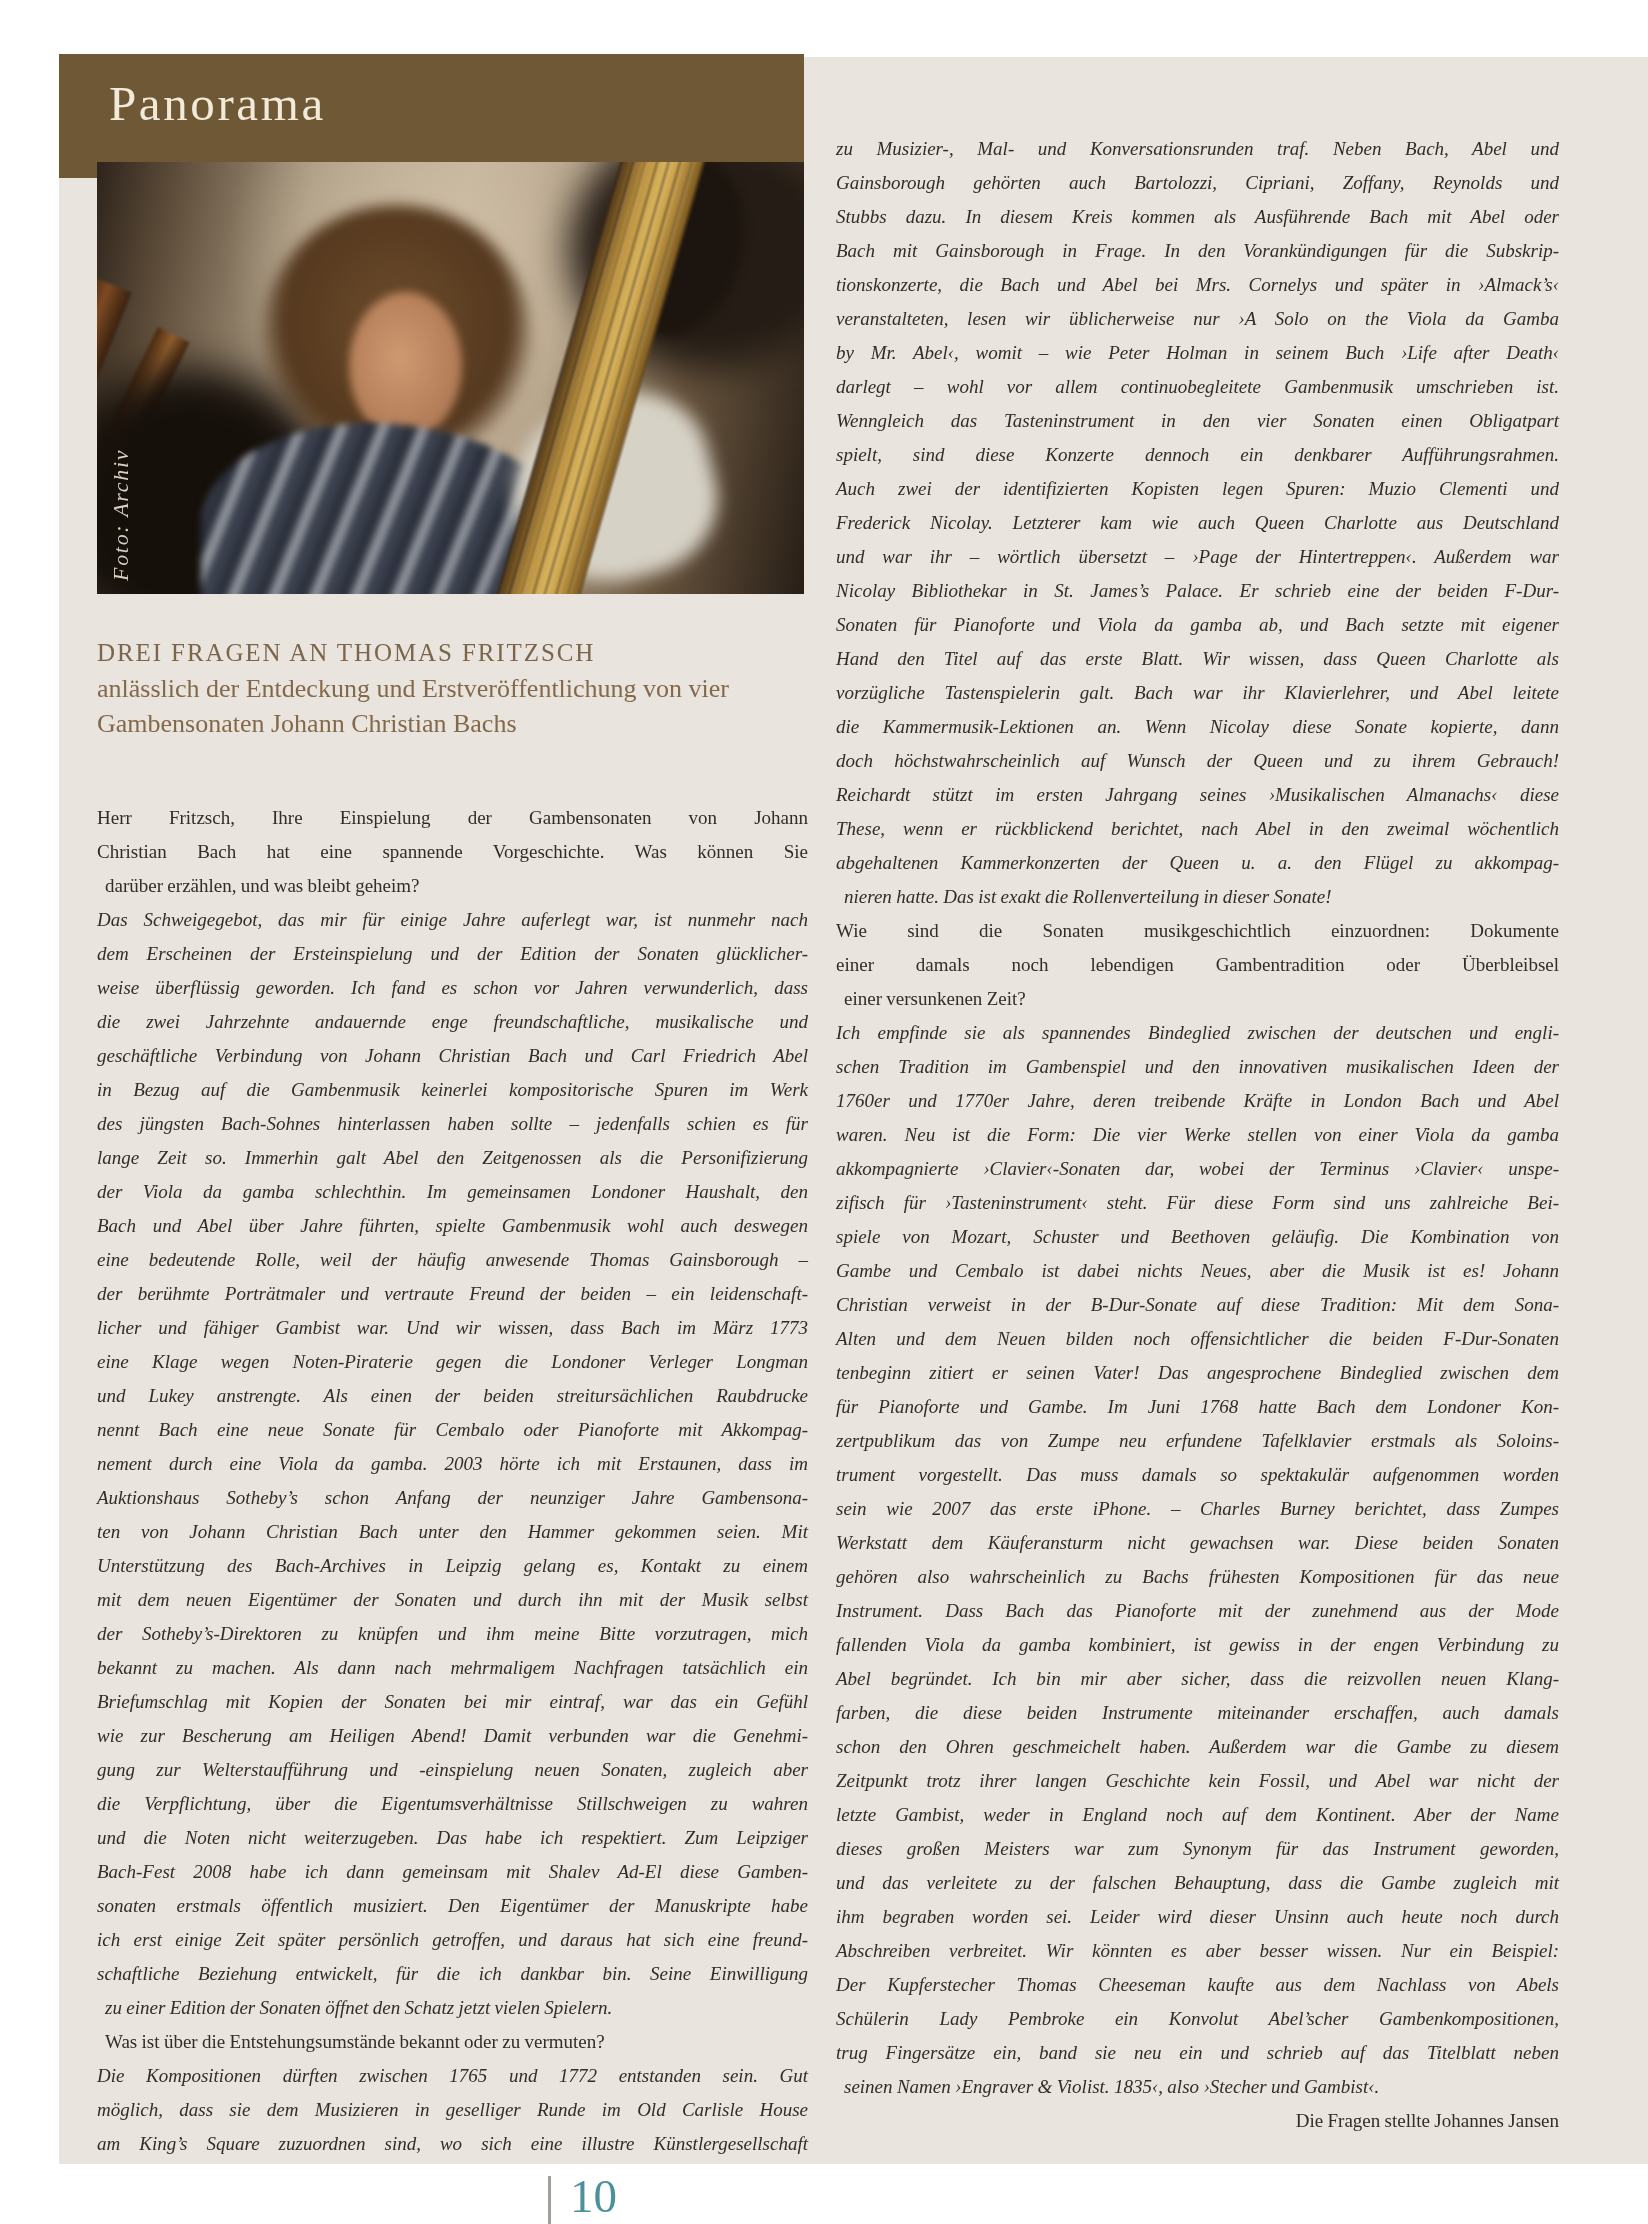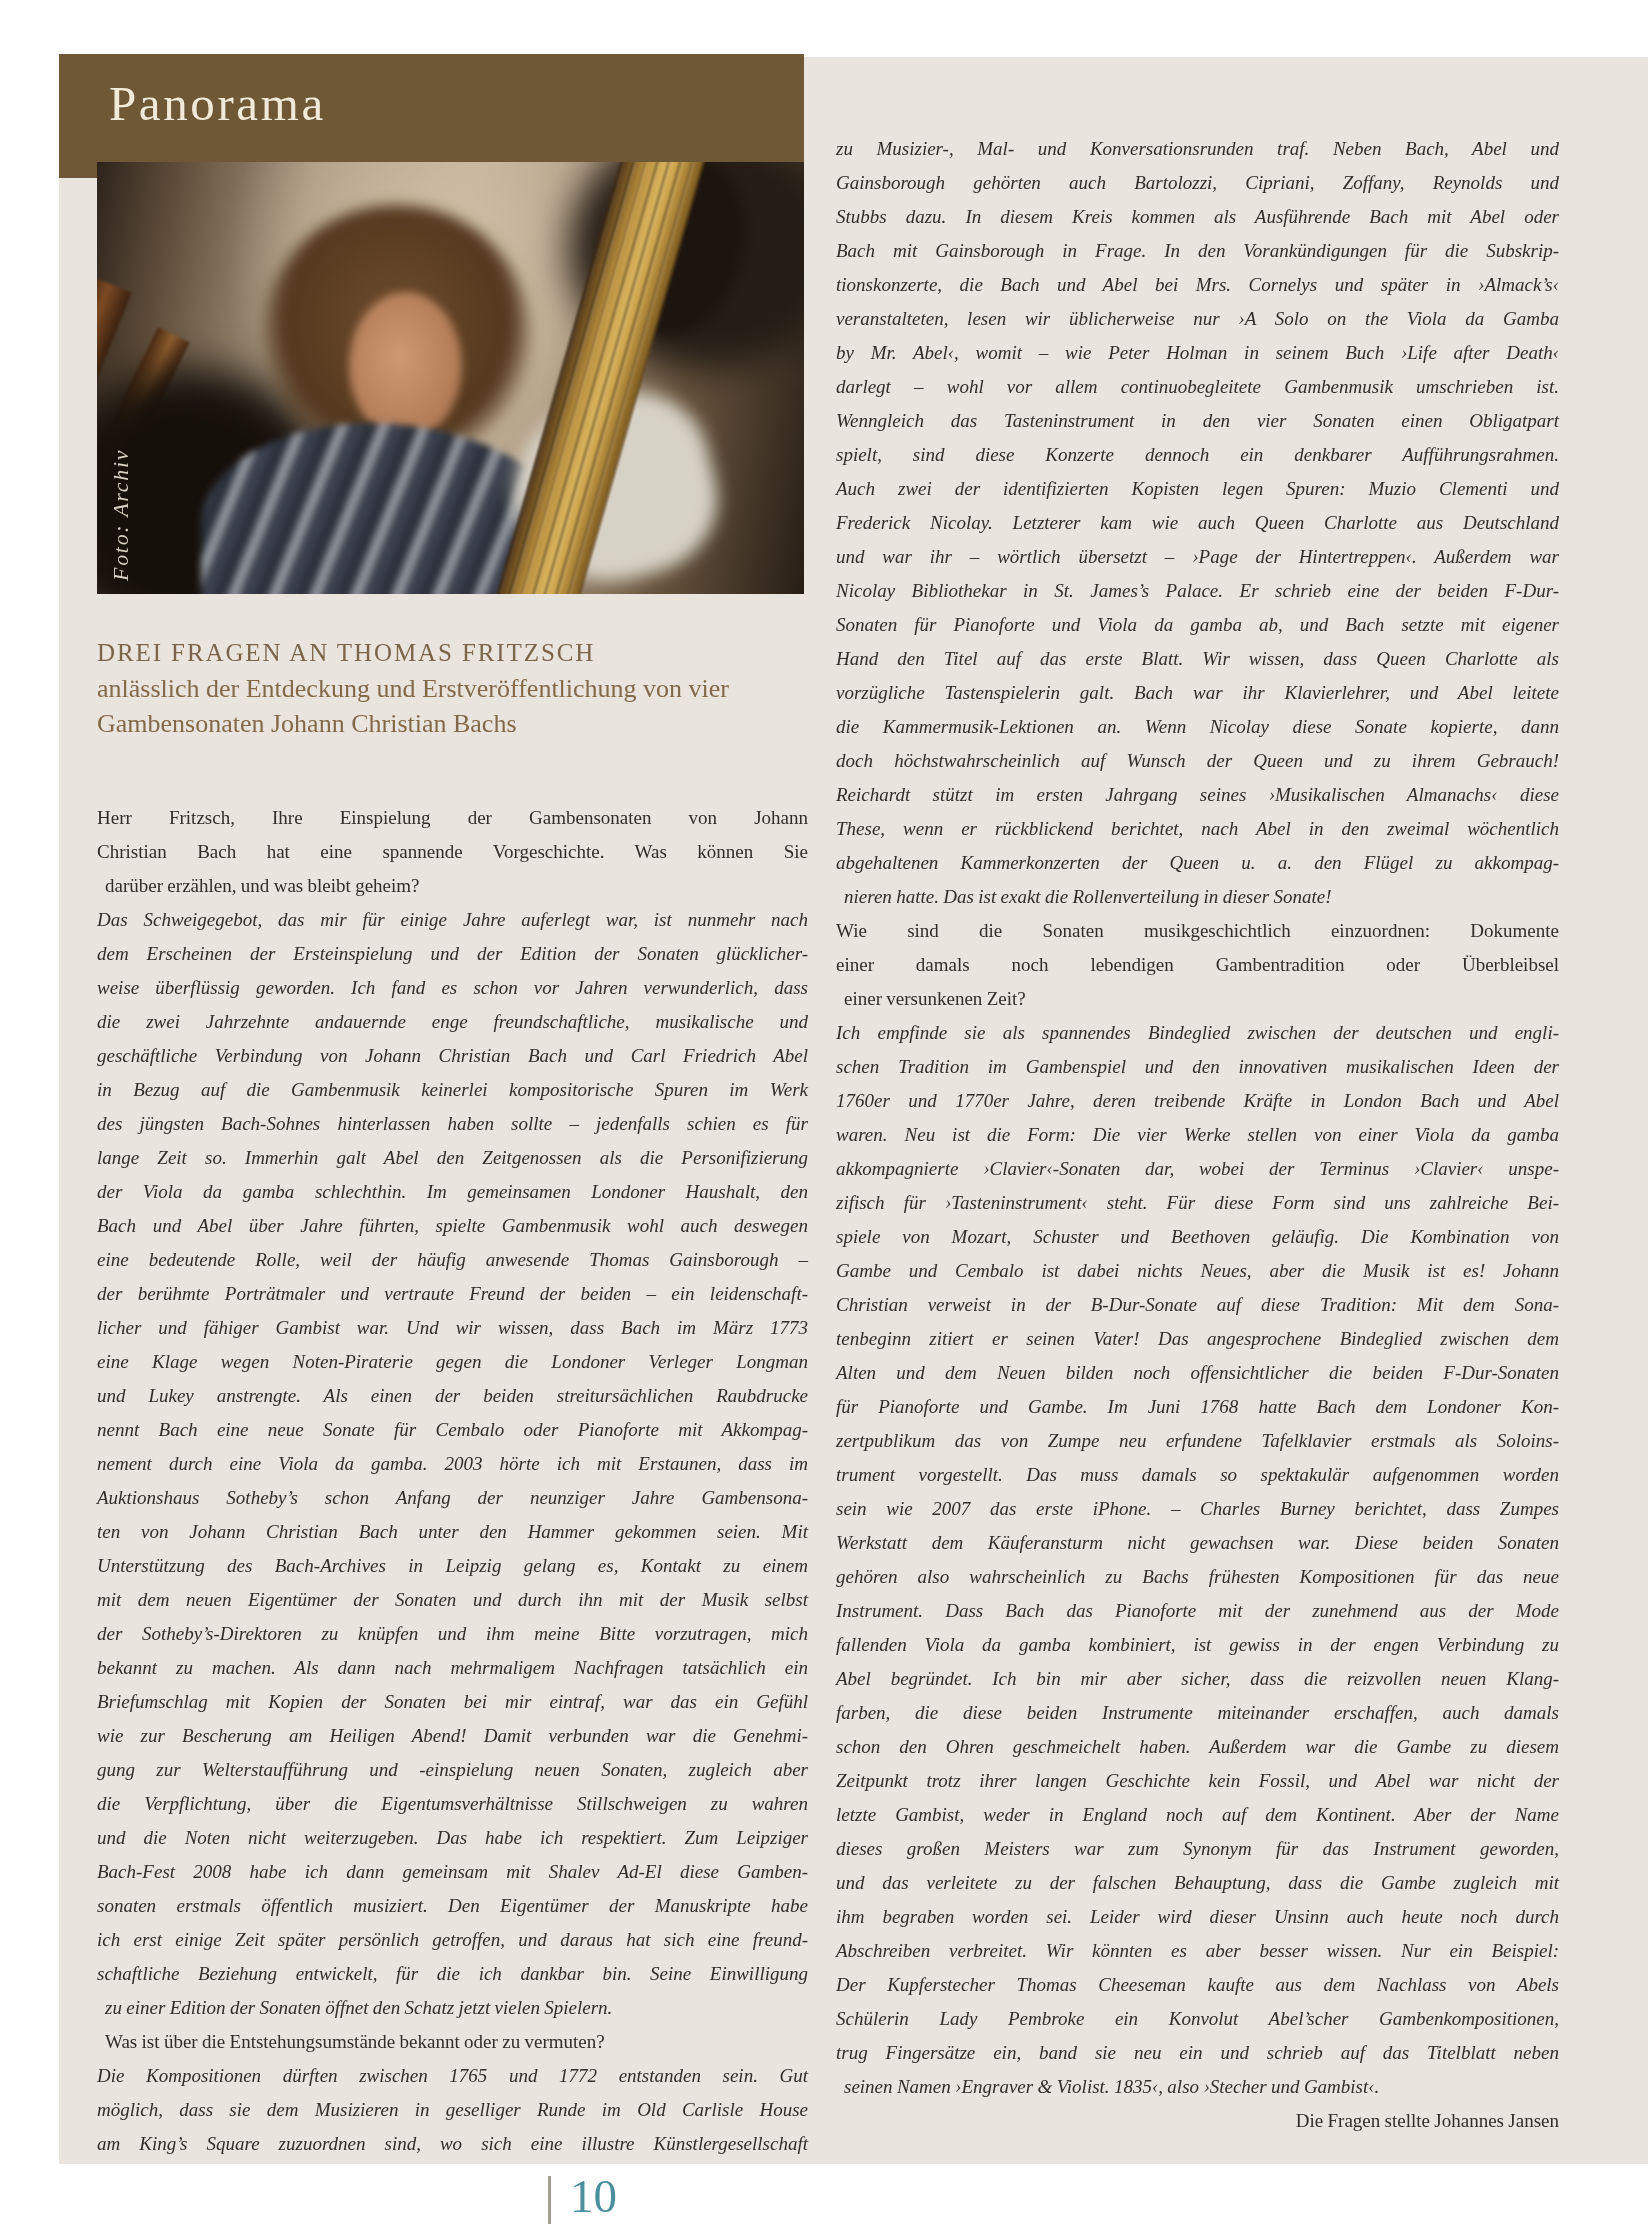--- a/index.html
+++ b/index.html
@@ -156,22 +156,22 @@
     <div class="line q end">einer versunkenen Zeit?</div>
     <div class="line a">Ich empfinde sie als spannendes Bindeglied zwischen der deutschen und engli-</div>
     <div class="line a">schen Tradition im Gambenspiel und den innovativen musikalischen Ideen der</div>
     <div class="line a">1760er und 1770er Jahre, deren treibende Kräfte in London Bach und Abel</div>
     <div class="line a">waren. Neu ist die Form: Die vier Werke stellen von einer Viola da gamba</div>
     <div class="line a">akkompagnierte ›Clavier‹-Sonaten dar, wobei der Terminus ›Clavier‹ unspe-</div>
     <div class="line a">zifisch für ›Tasteninstrument‹ steht. Für diese Form sind uns zahlreiche Bei-</div>
     <div class="line a">spiele von Mozart, Schuster und Beethoven geläufig. Die Kombination von</div>
     <div class="line a">Gambe und Cembalo ist dabei nichts Neues, aber die Musik ist es! Johann</div>
     <div class="line a">Christian verweist in der B-Dur-Sonate auf diese Tradition: Mit dem Sona-</div>
+    <div class="line a">Alten und dem Neuen bilden noch offensichtlicher die beiden F-Dur-Sonaten</div>
     <div class="line a">tenbeginn zitiert er seinen Vater! Das angesprochene Bindeglied zwischen dem</div>
-    <div class="line a">Alten und dem Neuen bilden noch offensichtlicher die beiden F-Dur-Sonaten</div>
     <div class="line a">für Pianoforte und Gambe. Im Juni 1768 hatte Bach dem Londoner Kon-</div>
     <div class="line a">zertpublikum das von Zumpe neu erfundene Tafelklavier erstmals als Soloins-</div>
     <div class="line a">trument vorgestellt. Das muss damals so spektakulär aufgenommen worden</div>
     <div class="line a">sein wie 2007 das erste iPhone. – Charles Burney berichtet, dass Zumpes</div>
     <div class="line a">Werkstatt dem Käuferansturm nicht gewachsen war. Diese beiden Sonaten</div>
     <div class="line a">gehören also wahrscheinlich zu Bachs frühesten Kompositionen für das neue</div>
     <div class="line a">Instrument. Dass Bach das Pianoforte mit der zunehmend aus der Mode</div>
     <div class="line a">fallenden Viola da gamba kombiniert, ist gewiss in der engen Verbindung zu</div>
     <div class="line a">Abel begründet. Ich bin mir aber sicher, dass die reizvollen neuen Klang-</div>
     <div class="line a">farben, die diese beiden Instrumente miteinander erschaffen, auch damals</div>

